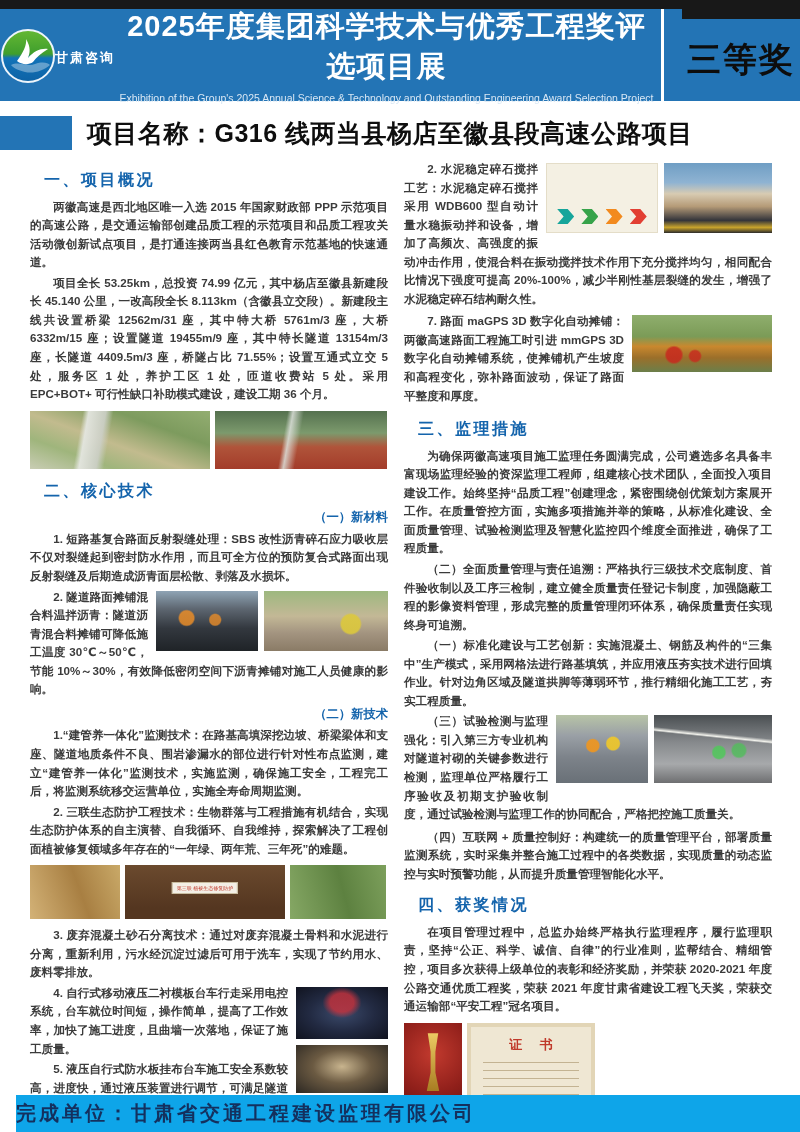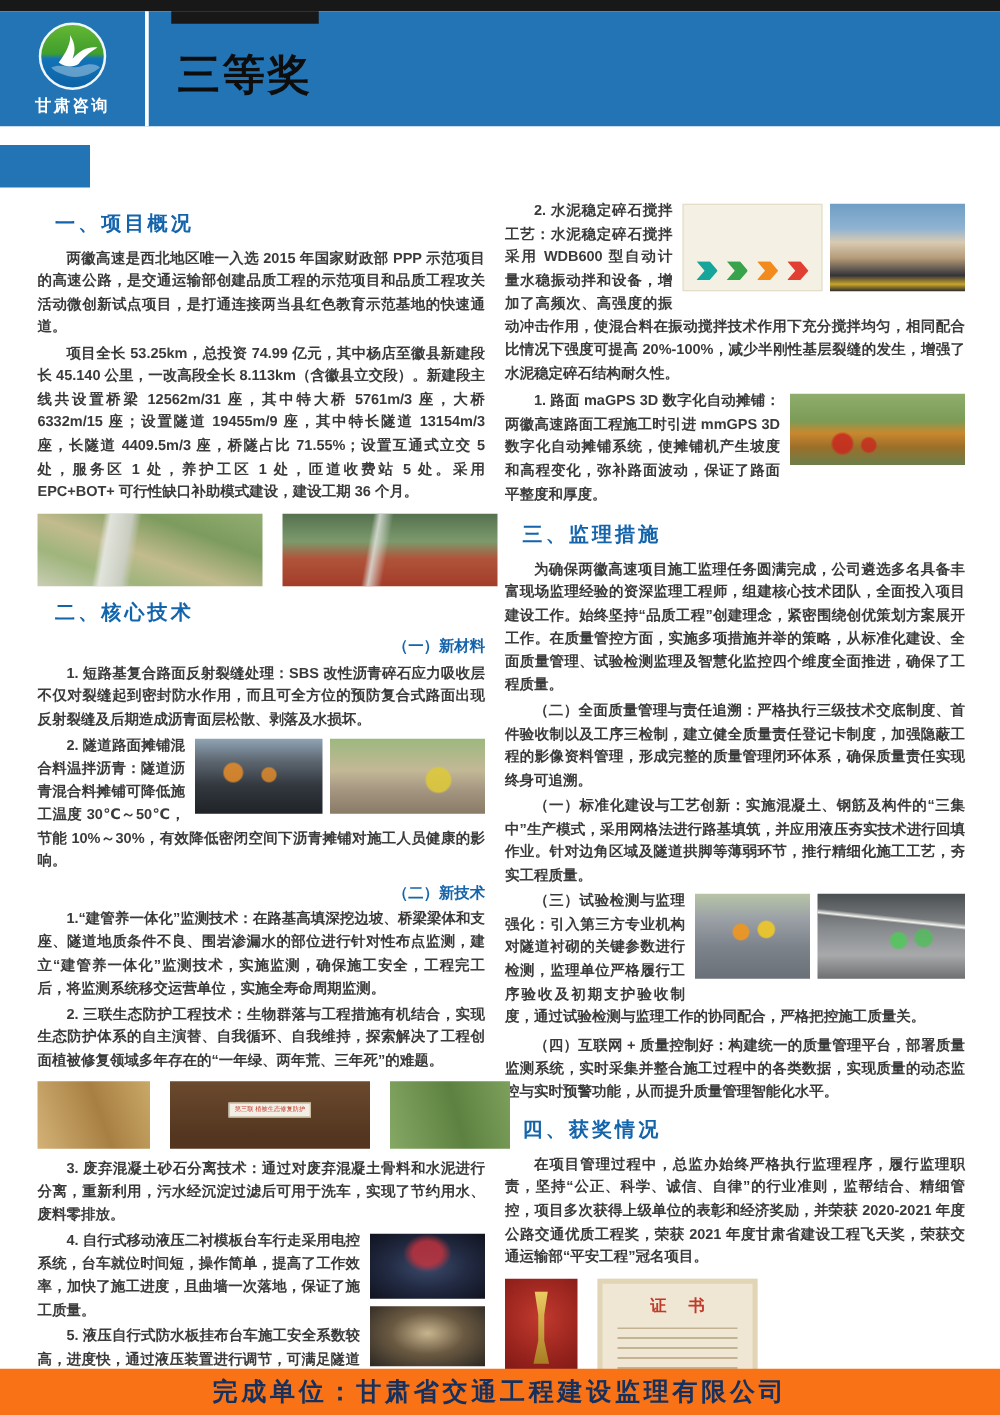--- a/index.html
+++ b/index.html
@@ -2,21 +2,21 @@
 <html><head>
 <meta charset="utf-8">
 <style>
   * { margin:0; padding:0; box-sizing:border-box; }
   body { font-family:"Liberation Sans","DejaVu Sans",sans-serif; background:#e8e8e8; }
   .page { width:800px; height:1132px; background:#fff; position:relative; overflow:hidden; margin:0 auto; }
 
   .top-strip { height:9px; background:#181818; }
 
   .header { height:92px; background:#2374b5; display:flex; align-items:stretch; }
-  .logo-block { width:116px; display:flex; flex-direction:column; align-items:center; justify-content:center; padding-top:2px; }
+  .logo-block { width:116px; display:flex; flex-direction:row; align-items:center; justify-content:center; padding-top:2px; }
   .logo-circle { width:54px; height:54px; border-radius:50%; border:2px solid #eef5fb; overflow:hidden;
      background:linear-gradient(180deg,#63b733 0%,#3f9e2d 46%,#1273b8 54%,#0d63a6 100%); position:relative; }
   .logo-circle svg { position:absolute; left:0; top:0; }
   .logo-text { color:#fff; font-weight:bold; font-size:13px; letter-spacing:2px; margin-top:4px; }
   .header-titles { flex:1; display:flex; flex-direction:column; justify-content:center; text-align:center; padding-right:4px; }
   .header-title { color:#ffffff; font-size:29px; font-weight:900; letter-spacing:1px; }
   .header-subtitle { color:#d8e7f4; font-size:10.5px; margin-top:5px; }
   .header-divider { width:3px; background:#ffffff; }
   .award-panel { width:118px; display:flex; align-items:center; justify-content:center;
      font-size:34px; font-weight:900; color:#0d0d0d; letter-spacing:2px; border-top:10px solid #181818;margin-left:18px; }
@@ -27,21 +27,21 @@
 
   .content { display:flex; gap:16px; padding:4px 28px 0 30px; }
   .col { font-size:11.6px; line-height:1.6; color:#3b3b3b; text-align:justify; }
   .col-left { width:358px; }
   .col-right { width:368px; }
 
   .sec-h { color:#1464ac; font-size:16px; font-weight:900; letter-spacing:2.5px; margin:9px 0 5px 14px; }
   .sub-h { color:#1464ac; font-size:12.3px; font-weight:800; margin:4px 0 2px; text-indent:1.3em; text-align:right; }
   .para { margin:2px 0; text-indent:2em;font-weight:bold; }
 
-  .photo-row { display:flex; gap:16px; margin:7px 0;align-items:center; }
+  .photo-row { display:flex; gap:5px; margin:7px 0;align-items:center; }
   .ph { flex-shrink:0; overflow:hidden; position:relative; }
   .fr { float:right; display:flex; gap:6px; margin:3px 0 4px 8px; }
   .fr-stack { float:right; display:flex; flex-direction:column; gap:6px; margin:3px 0 4px 8px; }
   .wrap-block::after { content:""; display:block; clear:both; }
 
   .ph-road1 { width:180px; height:58px; background:
      linear-gradient(100deg, transparent 28%, rgba(228,230,224,.95) 31%, rgba(205,208,200,.9) 40%, transparent 44%),
      linear-gradient(20deg,#c9cdb4 0%,#9fb57c 25%,#c2bb8e 45%,#7d9b5e 72%,#93ad71 100%); }
   .ph-road2 { width:172px; height:58px; background:
      linear-gradient(100deg, transparent 40%, rgba(220,224,218,.85) 43%, transparent 49%),
@@ -90,47 +90,52 @@
   .trophy-cup { position:absolute; left:50%; top:12%; width:15px; height:58px; transform:translateX(-50%);
      background:linear-gradient(180deg,#eccb63,#a87d22); clip-path:polygon(15% 0,85% 0,66% 32%,66% 68%,92% 100%,8% 100%,34% 68%,34% 32%); }
   .ph-cert1 { width:128px; height:88px; background:#efe7d3; border:4px solid #e2d5b6; text-align:center; }
   .cert1-title { color:#c0392b; font-size:13px; font-weight:bold; letter-spacing:7px; margin-top:8px; text-indent:7px; }
   .cert-lines { margin:7px 12px 0; height:34px; background:repeating-linear-gradient(180deg,#c3b392 0 1px, transparent 1px 8px); }
   .ph-cert2 { width:160px; height:88px; background:#fcf9f0; border:4px solid #d9c88a; text-align:center; }
   .cert2-title { color:#8a6d1f; font-size:9.5px; font-weight:bold; margin-top:9px; letter-spacing:1px; }
   .cert2-sub { color:#a8832a; font-size:10.5px; font-weight:bold; letter-spacing:5px; margin-top:6px; text-indent:5px; }
   .cert2-lines { margin:6px 22px 0; height:22px; background:repeating-linear-gradient(180deg,#cdbd94 0 1px, transparent 1px 7px); }
 
-  .footer { position:absolute; left:0; right:0; bottom:0; height:37px; background:#f97316;
-     display:flex; align-items:center; justify-content:center; }
+  .footer { position:absolute; left:16px; right:0; bottom:0; height:37px; background:#0ea5e9;
+     display:flex; align-items:center; justify-content:flex-start; }
   .footer-text { font-family:"DejaVu Serif","Liberation Serif",serif; font-weight:bold; font-size:20px;
      color:#14305e; letter-spacing:3px; }
 </style>
 </head>
 <body>
 
 <div class="page">
   <div class="top-strip"></div>
 
   <header class="header">
     <div class="logo-block">
       <div class="logo-circle">
         <svg width="54" height="54" viewBox="0 0 54 54">
           <path d="M14 30 C20 22, 24 14, 23 8 C28 16, 27 22, 25 27 C31 20, 38 17, 45 18 C38 22, 33 27, 30 31 C26 34, 19 34, 14 30 Z" fill="#ffffff"></path>
           <path d="M8 34 C16 30, 24 36, 32 33 C40 30, 45 32, 47 34 C40 40, 30 43, 22 41 C15 39, 10 37, 8 34 Z" fill="rgba(255,255,255,0.35)"></path>
         </svg>
       </div>
       <div class="logo-text">甘肃咨询</div>
     </div>
+    <div class="header-titles">
+      <div class="header-title">2025年度集团科学技术与优秀工程奖评选项目展</div>
+      <div class="header-subtitle">Exhibition of the Group's 2025 Annual Science &amp; Technology and Outstanding Engineering Award Selection Project</div>
+    </div>
     <div class="header-divider"></div>
     <div class="award-panel">三等奖</div>
   </header>
 
   <div class="title-bar">
     <div class="title-chip"></div>
+    <div class="project-title">项目名称：G316 线两当县杨店至徽县段高速公路项目</div>
   </div>
 
   <main class="content">
 
     <section class="col col-left">
       <div class="sec-h">一、项目概况</div>
       <p class="para">两徽高速是西北地区唯一入选 2015 年国家财政部 PPP 示范项目的高速公路，是交通运输部创建品质工程的示范项目和品质工程攻关活动微创新试点项目，是打通连接两当县红色教育示范基地的快速通道。</p>
       <p class="para">项目全长 53.25km，总投资 74.99 亿元，其中杨店至徽县新建段长 45.140 公里，一改高段全长 8.113km（含徽县立交段）。新建段主线共设置桥梁 12562m/31 座，其中特大桥 5761m/3 座，大桥 6332m/15 座；设置隧道 19455m/9 座，其中特长隧道 13154m/3 座，长隧道 4409.5m/3 座，桥隧占比 71.55%；设置互通式立交 5 处，服务区 1 处，养护工区 1 处，匝道收费站 5 处。采用 EPC+BOT+ 可行性缺口补助模式建设，建设工期 36 个月。</p>
 
       <div class="photo-row">
@@ -188,21 +193,21 @@
           </div>
           <div class="ph ph-mixer"></div>
         </div>
         <p class="para">2. 水泥稳定碎石搅拌工艺：水泥稳定碎石搅拌采用 WDB600 型自动计量水稳振动拌和设备，增加了高频次、高强度的振动冲击作用，使混合料在振动搅拌技术作用下充分搅拌均匀，相同配合比情况下强度可提高 20%-100%，减少半刚性基层裂缝的发生，增强了水泥稳定碎石结构耐久性。</p>
       </div>
 
       <div class="wrap-block">
         <div class="fr">
           <div class="ph ph-paver"></div>
         </div>
-        <p class="para">1. 路面 maGPS 3D 数字化自动摊铺：两徽高速路面工程施工时引进 mmGPS 3D 数字化自动摊铺系统，使摊铺机产生坡度和高程变化，弥补路面波动，保证了路面平整度和厚度。</p>
+        <p class="para">7. 路面 maGPS 3D 数字化自动摊铺：两徽高速路面工程施工时引进 mmGPS 3D 数字化自动摊铺系统，使摊铺机产生坡度和高程变化，弥补路面波动，保证了路面平整度和厚度。</p>
       </div>
 
       <div class="sec-h">三、监理措施</div>
       <p class="para">为确保两徽高速项目施工监理任务圆满完成，公司遴选多名具备丰富现场监理经验的资深监理工程师，组建核心技术团队，全面投入项目建设工作。始终坚持“品质工程”创建理念，紧密围绕创优策划方案展开工作。在质量管控方面，实施多项措施并举的策略，从标准化建设、全面质量管理、试验检测监理及智慧化监控四个维度全面推进，确保了工程质量。</p>
       <p class="para">（二）全面质量管理与责任追溯：严格执行三级技术交底制度、首件验收制以及工序三检制，建立健全质量责任登记卡制度，加强隐蔽工程的影像资料管理，形成完整的质量管理闭环体系，确保质量责任实现终身可追溯。</p>
       <p class="para">（一）标准化建设与工艺创新：实施混凝土、钢筋及构件的“三集中”生产模式，采用网格法进行路基填筑，并应用液压夯实技术进行回填作业。针对边角区域及隧道拱脚等薄弱环节，推行精细化施工工艺，夯实工程质量。</p>
 
       <div class="wrap-block">
         <div class="fr">
           <div class="ph ph-test1"></div>

